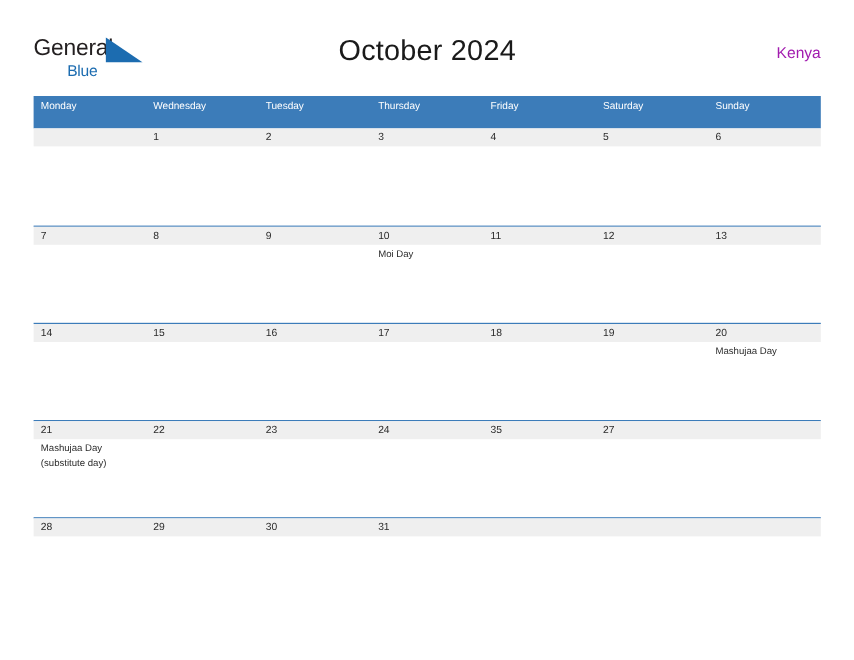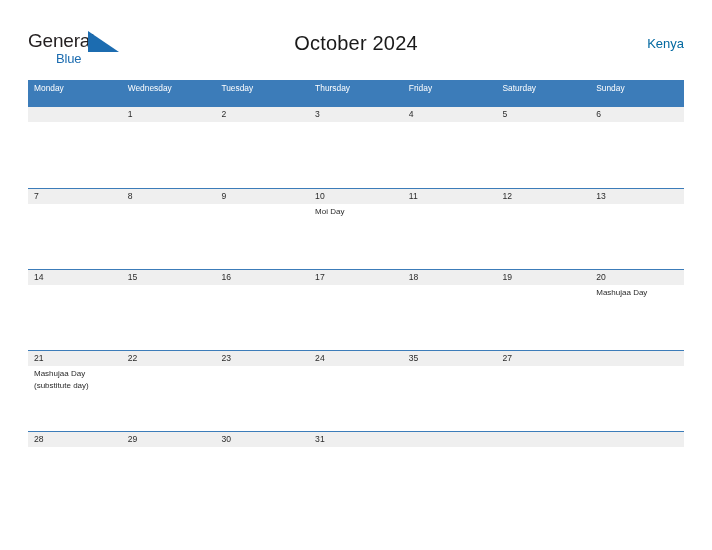--- a/index.html
+++ b/index.html
@@ -66,34 +66,34 @@
   }
   .logo-flag svg { display: block; }
 
   
   .cal-title {
     position: absolute;
     left: 0;
     top: 4px;
     width: 656px;
     text-align: center;
-    font-size: 20px;
+    font-size: 24px;
     font-weight: 400;
     color: #1a1a1a;
     letter-spacing: 0.2px;
     line-height: 34px;
   }
 
   
   .cal-region {
     position: absolute;
     right: 0px;
     top: 14px;
     font-size: 13px;
-    color: #0369a1;
+    color: #a21caf;
     line-height: 16px;
     white-space: nowrap;
   }
 
   
   .calendar {
     position: absolute;
     left: 28px;
     top: 80px;
     width: 656px;

